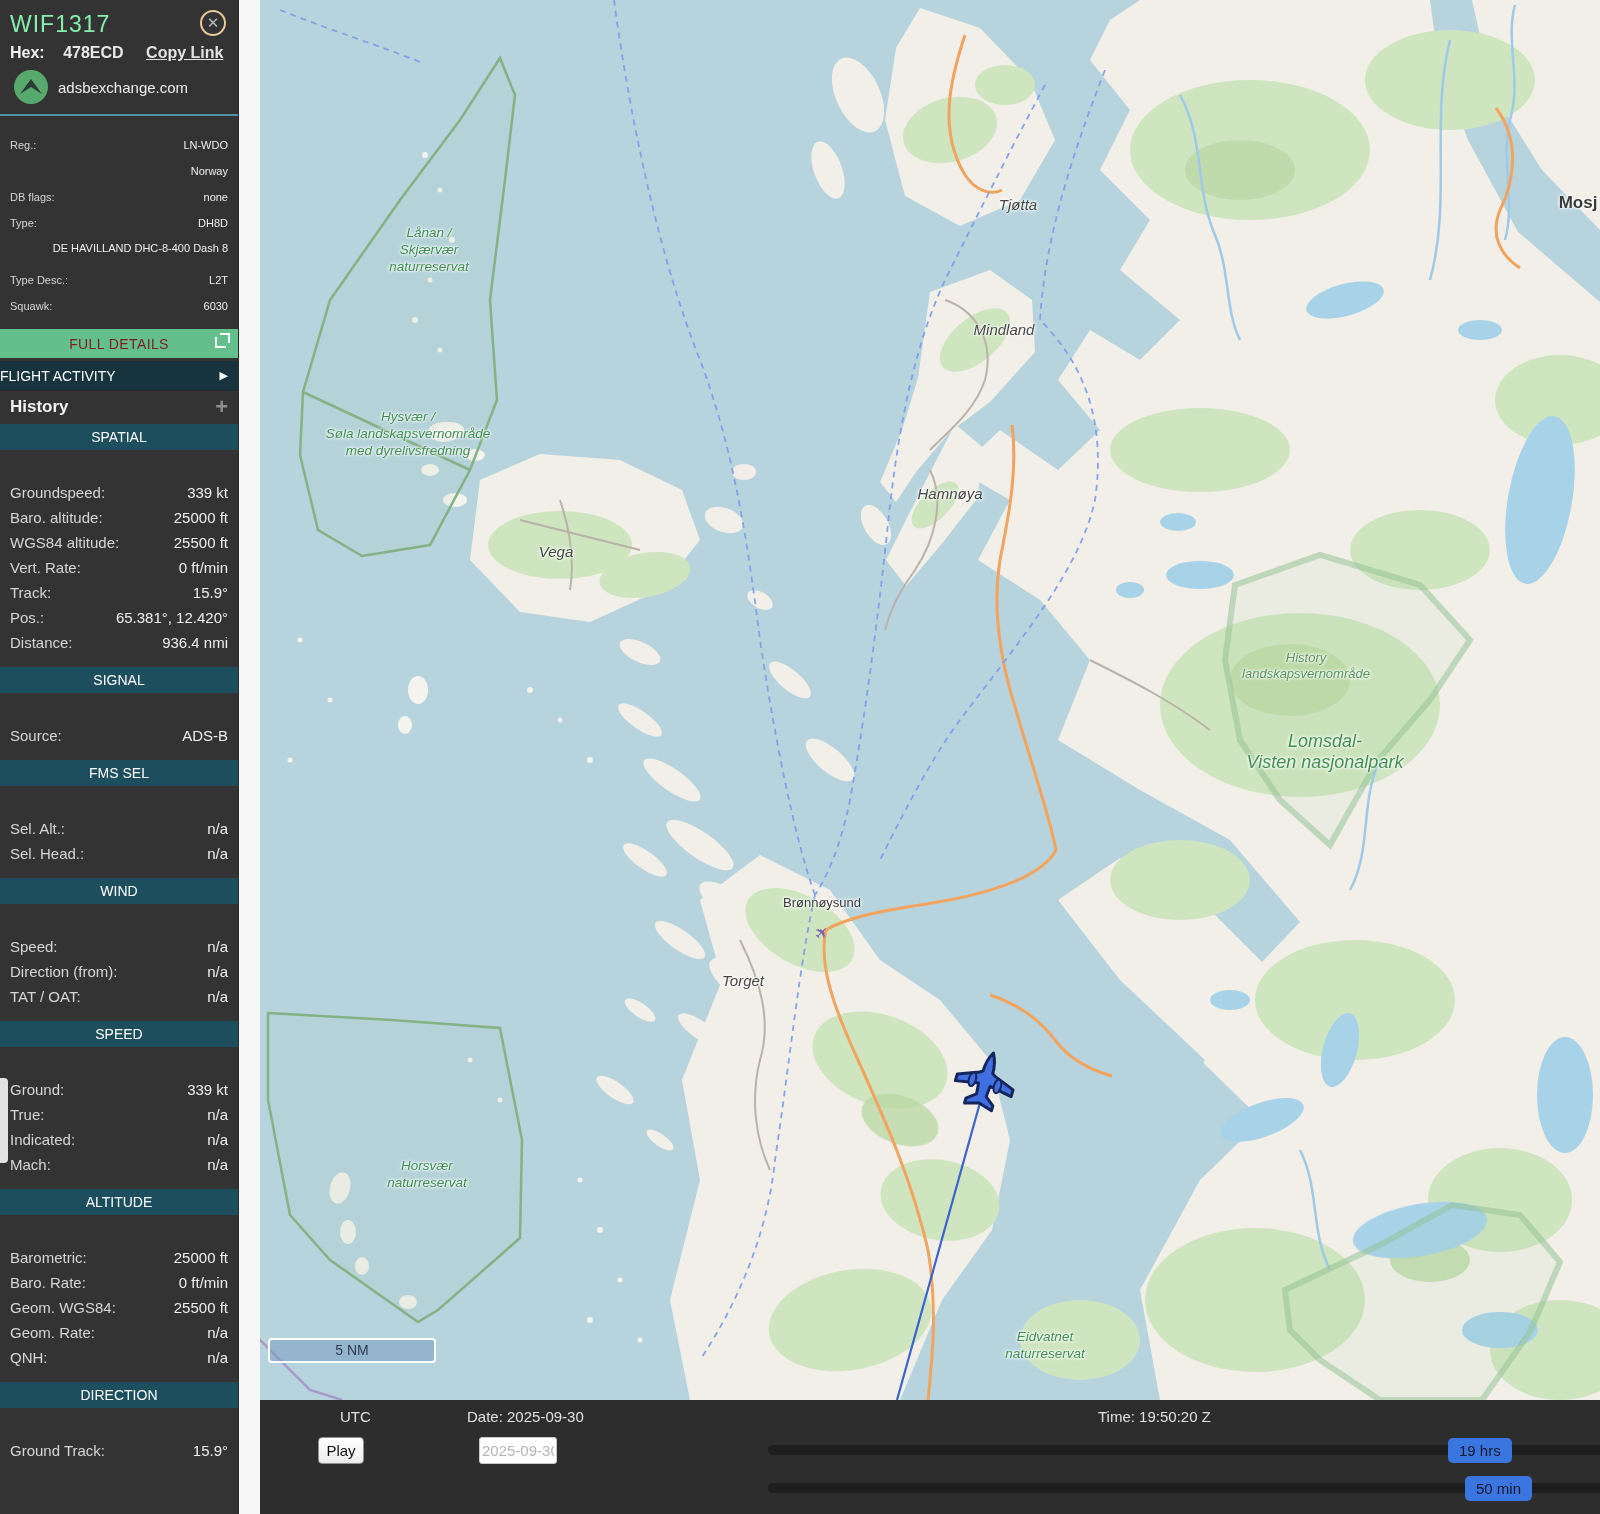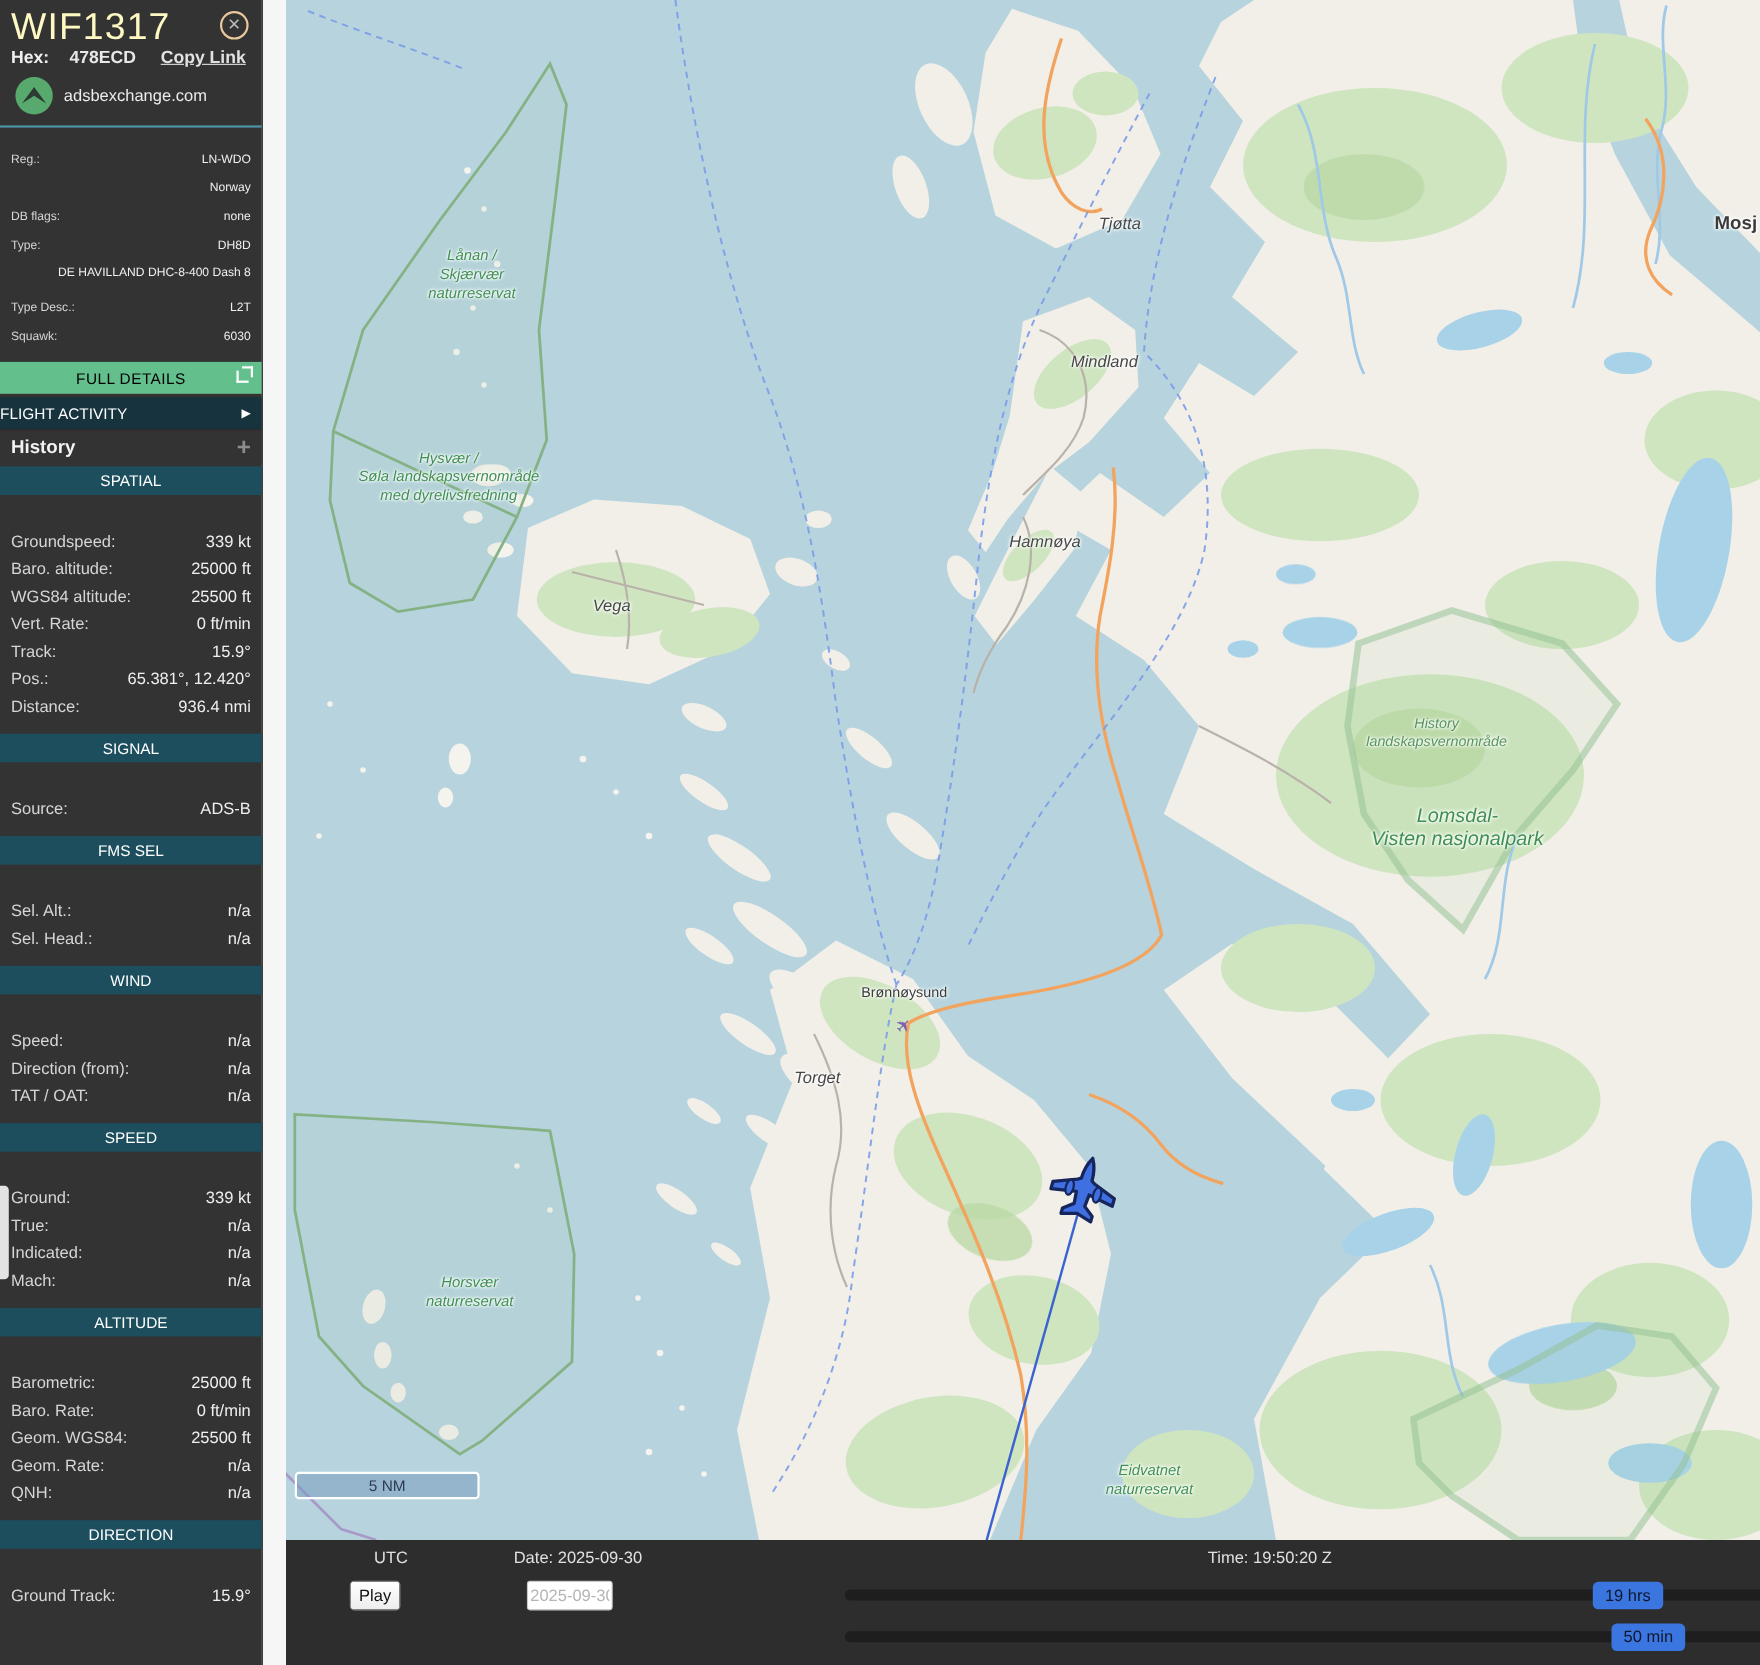--- a/index.html
+++ b/index.html
@@ -6,21 +6,21 @@
   *{box-sizing:border-box;}
   body{font-family:"Liberation Sans","DejaVu Sans",sans-serif;}
   #app{position:relative;width:1600px;height:1514px;overflow:hidden;background:#b7d4de;}
 
   
   #sidebar{position:absolute;left:0;top:0;width:238px;height:1514px;background:#333333;color:#d9d9d9;overflow:hidden;z-index:30;}
   #gutter{position:absolute;left:238px;top:0;width:22px;height:1514px;background:#f6f6f6;z-index:29;border-left:1px solid #2a2a2a;}
   #side-tab{position:absolute;left:0;top:1078px;width:8px;height:85px;background:#e3e3e3;border-radius:0 4px 4px 0;z-index:40;}
 
   .sb-head{position:relative;padding:8px 10px 0 10px;}
-  .flight-id{font-size:34px;color:#fef9c3;letter-spacing:1px;line-height:32px;}
+  .flight-id{font-size:23px;color:#86efac;letter-spacing:1px;line-height:32px;}
   .close-btn{position:absolute;right:12px;top:10px;width:26px;height:26px;border:2px solid #e9c89c;border-radius:50%;color:#b9b9b9;text-align:center;line-height:22px;font-size:15px;cursor:pointer;}
   .hex-row{padding:4px 10px 0 10px;font-size:16px;color:#f0f0f0;font-weight:bold;}
   .hex-row .copy{margin-left:18px;text-decoration:underline;color:#e2e2e2;cursor:pointer;}
   .brand-row{display:flex;align-items:center;gap:10px;padding:8px 10px 10px 14px;}
   .brand-logo{width:34px;height:34px;border-radius:50%;background:#57a96d;position:relative;flex:0 0 auto;}
   .brand-logo svg{position:absolute;left:5px;top:8px;}
   .brand-name{font-size:15px;color:#ececec;}
   .teal-rule{height:2px;background:#4d93a5;margin:0;}
 
   .id-panel{position:relative;padding:22px 10px 4px 10px;background:#32393a;overflow:hidden;}
@@ -41,21 +41,21 @@
   .ph-sign-a{position:absolute;left:48%;top:76%;width:6%;height:8%;background:#222;}
   .ph-sign-r{position:absolute;left:54%;top:76%;width:9%;height:8%;background:#d23c2e;}
   .img-credit{position:relative;z-index:2;font-size:13px;color:#cfcfcf;padding:6px 0 2px 0;}
 
   .info-rows{position:relative;padding:16px 10px 10px 10px;}
   .inforow{display:flex;justify-content:space-between;font-size:11px;line-height:26px;color:#d6d6d6;}
   .inforow .val{color:#efefef;text-align:right;}
   .inforow.wrap .val{width:100%;line-height:21px;padding:2px 0 4px 0;text-align:right;}
   .inforow.gap{margin-top:4px;}
 
-  .btn-full{display:flex;align-items:center;justify-content:center;gap:10px;height:29px;background:#63c08d;color:#000000;font-size:14px;letter-spacing:.4px;cursor:pointer;position:relative;}
+  .btn-full{display:flex;align-items:center;justify-content:center;gap:10px;height:29px;background:#63c08d;color:#7f1d1d;font-size:14px;letter-spacing:.4px;cursor:pointer;position:relative;}
   .ext-ic{position:absolute;right:12px;top:8px;width:11px;height:11px;border:2px solid #fff;border-top:none;border-right:none;}
   .ext-ic::after{content:"";position:absolute;right:-4px;top:-4px;width:8px;height:8px;border-top:2px solid #fff;border-right:2px solid #fff;}
   .btn-activity{display:flex;align-items:center;justify-content:flex-start;height:29px;background:#16333e;color:#fff;font-size:14px;margin-top:3px;cursor:pointer;position:relative;}
   .btn-activity .chev{position:absolute;right:10px;font-size:11px;color:#fff;}
   .history-row{display:flex;align-items:center;height:32px;background:#333;border-top:1px solid #2a2a2a;padding:0 10px;position:relative;}
   .history-row .h-title{font-size:17px;font-weight:bold;color:#f2f2f2;}
   .history-row .plus{position:absolute;right:10px;font-size:22px;color:#8d8d8d;font-weight:bold;cursor:pointer;}
 
   .sec-head{height:26px;line-height:26px;background:#1c4e5e;color:#fff;text-align:center;font-size:14px;margin:2px 0 8px 0;}
   .sec-rows{padding:0 10px 10px 10px;margin-top:30px;}

